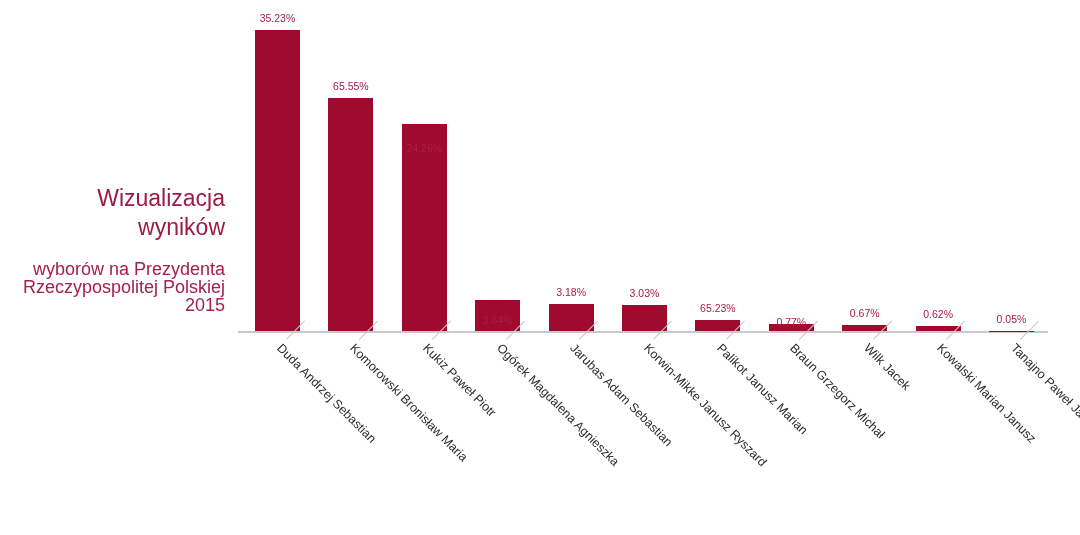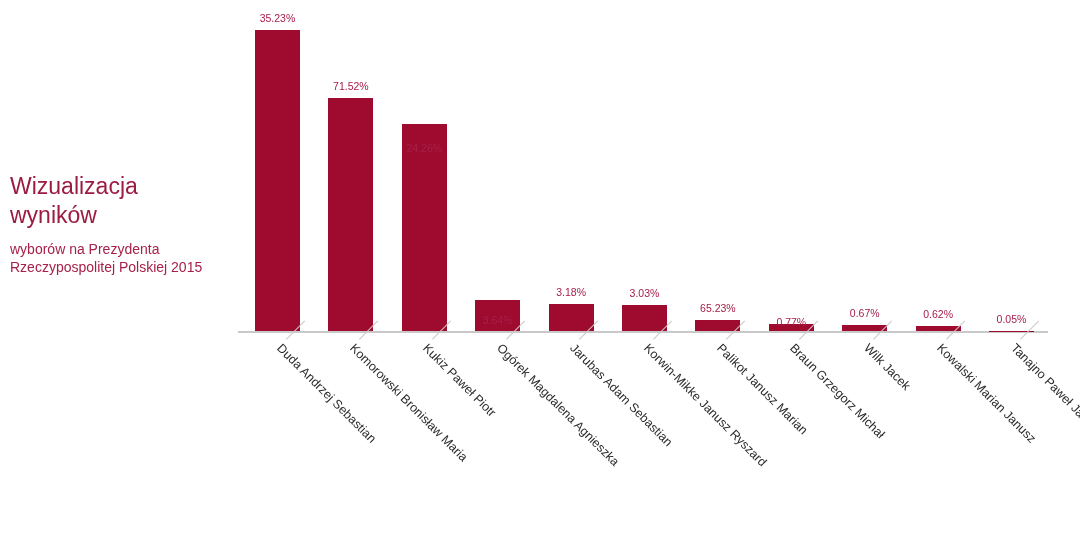--- a/index.html
+++ b/index.html
@@ -14,33 +14,34 @@
     position: relative;
     overflow: hidden;
     font-family: "Liberation Sans", sans-serif;
     -webkit-font-smoothing: antialiased;
   }
 
   
   #title-block {
     position: absolute;
     left: 10px;
-    top: 172px;
+    top: 184px;
     width: 215px;
+    text-align: right;
   }
   #chart-title {
     font-size: 23px;
     line-height: 29px;
     color: #9c1b43;
     font-weight: 400;
     white-space: pre-line;
   }
   #chart-subtitle {
-    margin-top: 10px;
-    font-size: 14px;
+    margin-top: 18px;
+    font-size: 18px;
     line-height: 18px;
     color: #a6204a;
     font-weight: 400;
     white-space: pre-line;
   }
 
   
   #plot-area {
     position: absolute;
     left: 0;
@@ -92,21 +93,21 @@
 </style>
 </head>
 <body>
 
 <div id="plot-area">
   <div id="axis-line"></div>
   <div id="bars-layer">
       <div class="bar" style="left: 255px; width: 45px; height: 301px; bottom: 204px; background: rgb(158, 11, 46);"></div>
       <div class="bar-value" style="left: 242.5px; top: 12px; color: rgb(166, 32, 74);">35.23%</div>
       <div class="bar" style="left: 328.4px; width: 45px; height: 232.649px; bottom: 204px; background: rgb(158, 11, 46);"></div>
-      <div class="bar-value" style="left: 315.9px; top: 80.3508px; color: rgb(166, 32, 74);">71.52%</div>
+      <div class="bar-value" style="left: 315.9px; top: 80.3508px; color: rgb(166, 32, 74);">65.55%</div>
       <div class="bar" style="left: 401.8px; width: 45px; height: 207.274px; bottom: 204px; background: rgb(158, 11, 46);"></div>
       <div class="bar-value" style="left: 389.3px; top: 105.726px; color: rgb(166, 32, 74); margin-top: 36px;">24.26%</div>
       <div class="bar" style="left: 475.2px; width: 45px; height: 31.0996px; bottom: 204px; background: rgb(158, 11, 46);"></div>
       <div class="bar-value" style="left: 462.7px; top: 281.9px; color: rgb(166, 32, 74); margin-top: 32px;">3.64%</div>
       <div class="bar" style="left: 548.6px; width: 45px; height: 27.1695px; bottom: 204px; background: rgb(158, 11, 46);"></div>
       <div class="bar-value" style="left: 536.1px; top: 285.831px; color: rgb(166, 32, 74);">3.18%</div>
       <div class="bar" style="left: 622px; width: 45px; height: 25.8879px; bottom: 204px; background: rgb(158, 11, 46);"></div>
       <div class="bar-value" style="left: 609.5px; top: 287.112px; color: rgb(166, 32, 74);">3.03%</div>
       <div class="bar" style="left: 695.4px; width: 45px; height: 11.3633px; bottom: 204px; background: rgb(158, 11, 46);"></div>
       <div class="bar-value" style="left: 682.9px; top: 301.637px; color: rgb(166, 32, 74);">65.23%</div>

